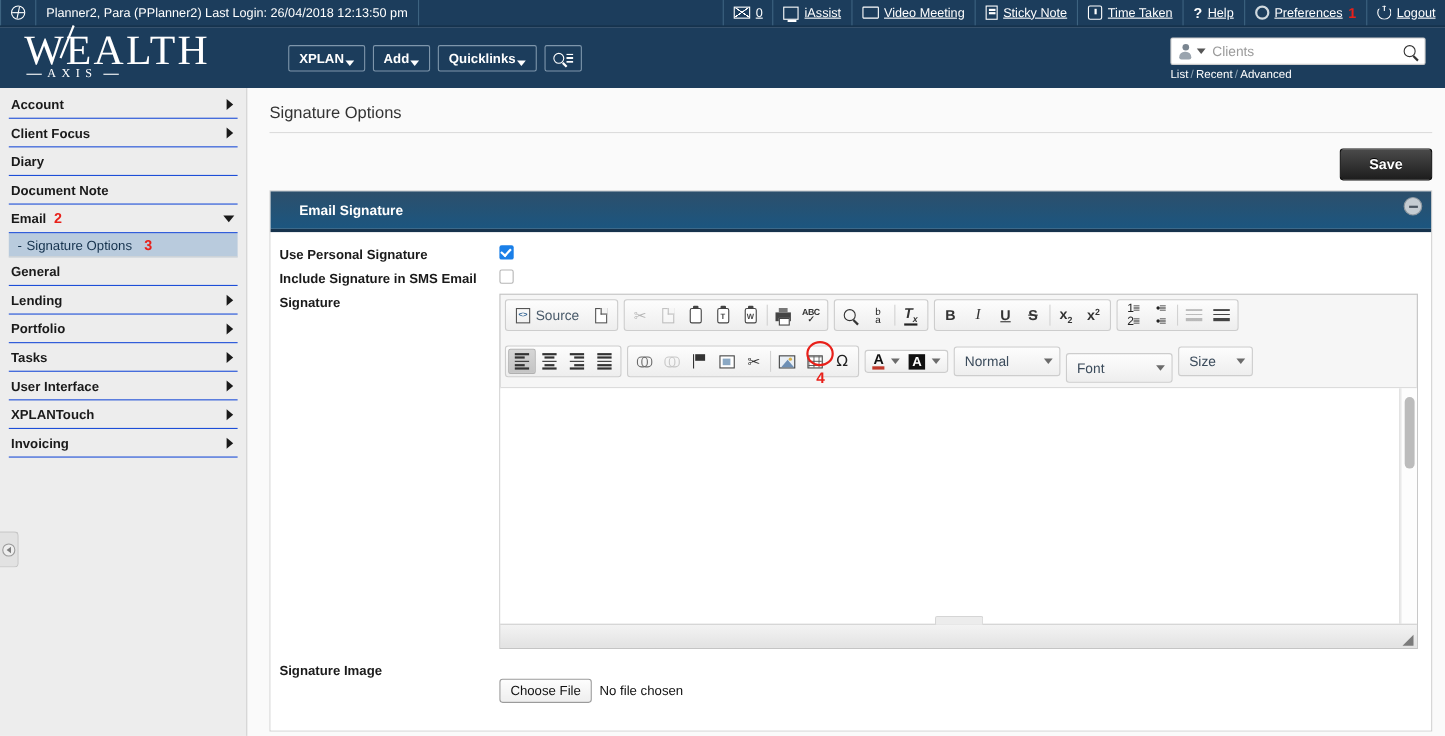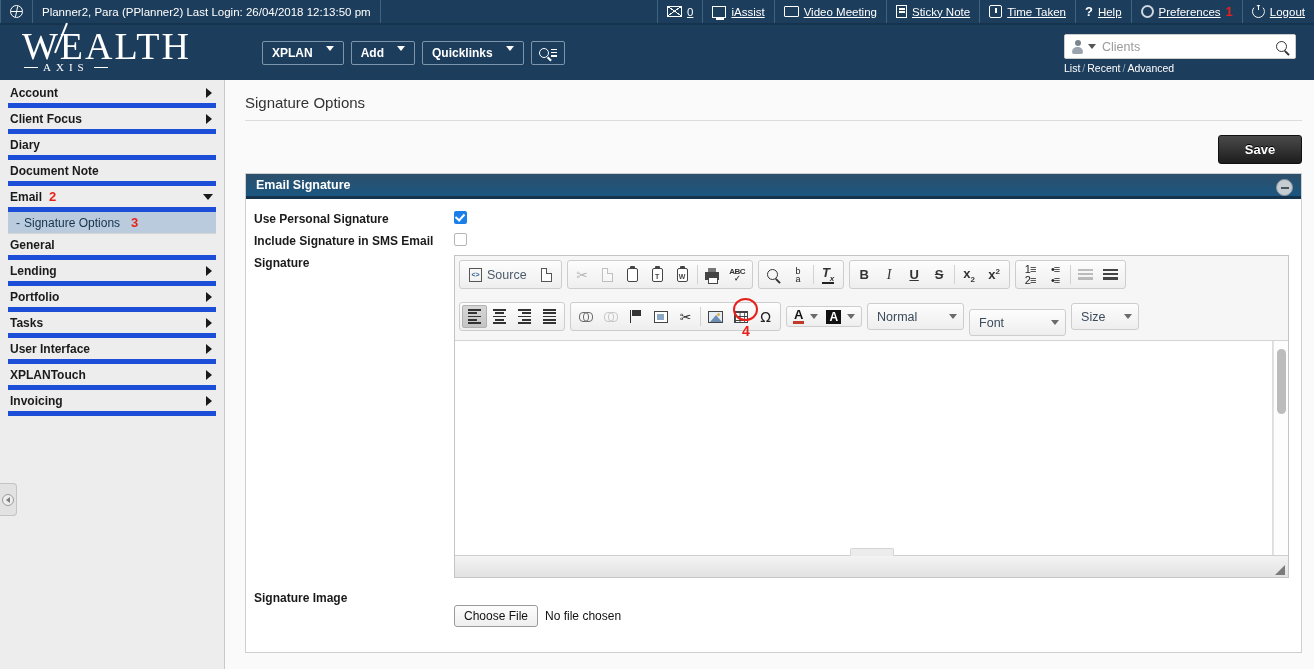--- a/index.html
+++ b/index.html
@@ -69,21 +69,21 @@
   }
   .brand-slash{position:absolute; left:60px; top:-3px; width:2px;height:32px;background:#fff;transform:rotate(22deg);}
   .brand-sub {
     font-size:11px; letter-spacing:5px; display:flex; align-items:center;
     font-family:"Liberation Serif", serif; gap:5px; margin-top:1px; margin-left:2px;
   }
   .brand-sub .bar{display:inline-block;width:14px;height:1px;background:#fff;}
   .nav-btns { display:flex; gap:7px; margin-left:40px; }
   .nav-btn {
     border:1px solid #7e96ab; color:#fff; font-weight:bold; font-size:12px;
-    padding:4px 9px; display:flex; align-items:flex-start; gap:13px; cursor:pointer;
+    padding:4px 9px; display:flex; align-items:flex-end; gap:1px; cursor:pointer;
     background:transparent; border-radius:2px;
   }
   .caret-down { width:0;height:0;border-left:4.5px solid transparent;border-right:4.5px solid transparent;border-top:5px solid #fff; }
   .nav-search-btn {
     border:1px solid #7e96ab; color:#fff; padding:3px 7px; display:flex;
     align-items:center; gap:2px; cursor:pointer; border-radius:2px;
   }
   .mag { width:10px;height:10px;border:1.6px solid #fff;border-radius:50%;position:relative;display:inline-block;}
   .mag::after{content:"";position:absolute;right:-4px;bottom:-3px;width:5px;height:1.6px;background:#fff;transform:rotate(45deg);}
   .mag-lines{display:inline-block;width:6px;height:8px;
@@ -106,21 +106,21 @@
   .search-links a{color:#fff;text-decoration:none;cursor:pointer;}
 
   
   .page { display:flex; height:calc(669px - 25px - 55px); }
   .sidebar {
     width:225px; background:#ededed; border-right:1px solid #c9c9c9;
     padding-top:2px; position:relative; flex:0 0 225px;
   }
   .side-item {
     height:26px; margin:0 8px; display:flex; align-items:center;
-    border-bottom:5px solid #1d4ed8; font-weight:bold; font-size:12px;
+    border-bottom:1px solid #1d4ed8; font-weight:bold; font-size:12px;
     color:#1a1a1a; cursor:pointer; padding:0 2px; position:relative;
   }
   .side-item .arrow-r { position:absolute; right:4px; width:0;height:0;
     border-top:5px solid transparent;border-bottom:5px solid transparent;border-left:6px solid #1a1a1a;}
   .side-item .arrow-d { position:absolute; right:3px; width:0;height:0;
     border-left:5.5px solid transparent;border-right:5.5px solid transparent;border-top:6px solid #1a1a1a;}
   .side-sub {
     height:22px; margin:0 8px; display:flex; align-items:center;
     background:#b9cbdd; font-size:12px; color:#15324d; padding-left:8px;
     cursor:pointer; border-bottom:1px solid #d6d6d6; gap:4px;
@@ -145,23 +145,23 @@
   .save-row { display:flex; justify-content:flex-end; margin-bottom:9px; }
   .save-btn {
     background:linear-gradient(#4a4a4a,#1d1d1d); color:#fff; font-weight:bold;
     font-size:13px; padding:6px 13px; width:84px; text-align:center; border-radius:3px;
     border:1px solid #111; cursor:pointer;
     text-shadow:0 -1px 0 #000;
   }
 
   .panel { border:1px solid #cfcfcf; background:#fff; }
   .panel-head {
-    height:25px; background:linear-gradient(#2d4f6b,#1b5680);
+    height:37px; background:linear-gradient(#2d4f6b,#1b5680);
     color:#fff; font-weight:bold; font-size:12.5px;
-    display:flex; align-items:center; padding:0 10px; position:relative;
+    display:flex; align-items:center; padding:0 26px; position:relative;
     border-bottom:3px solid #16334d;
   }
   .panel-toggle {
     position:absolute; right:8px; top:5px; width:17px;height:17px;border-radius:50%;
     background:#c5ccd2; border:1px solid #8d979f; display:flex;align-items:center;justify-content:center;
     cursor:pointer;
   }
   .panel-toggle::after{content:"";width:8px;height:2px;background:#4a5560;}
   .panel-body { padding:12px 12px 18px 8px; background:#fff; }
 

